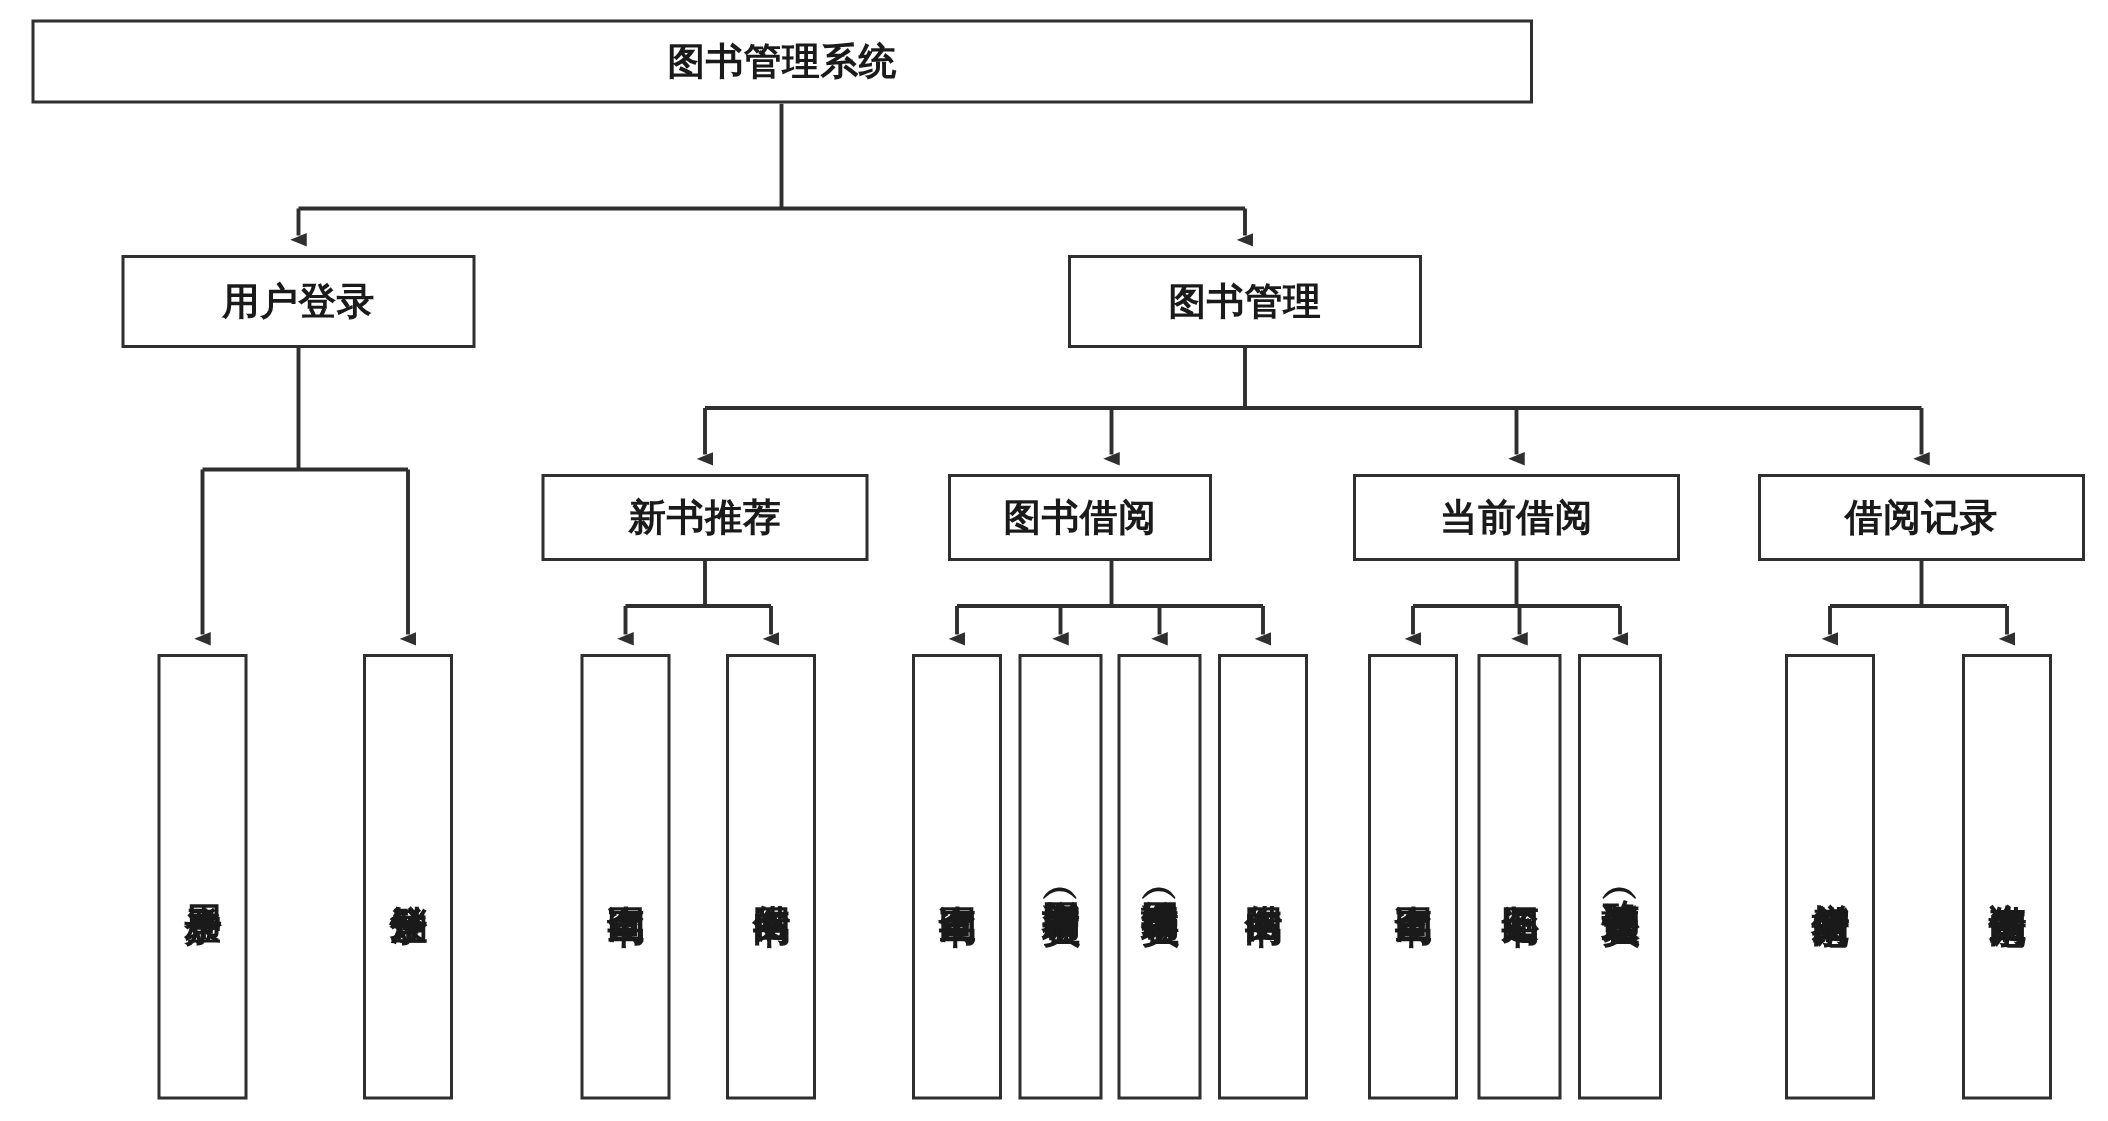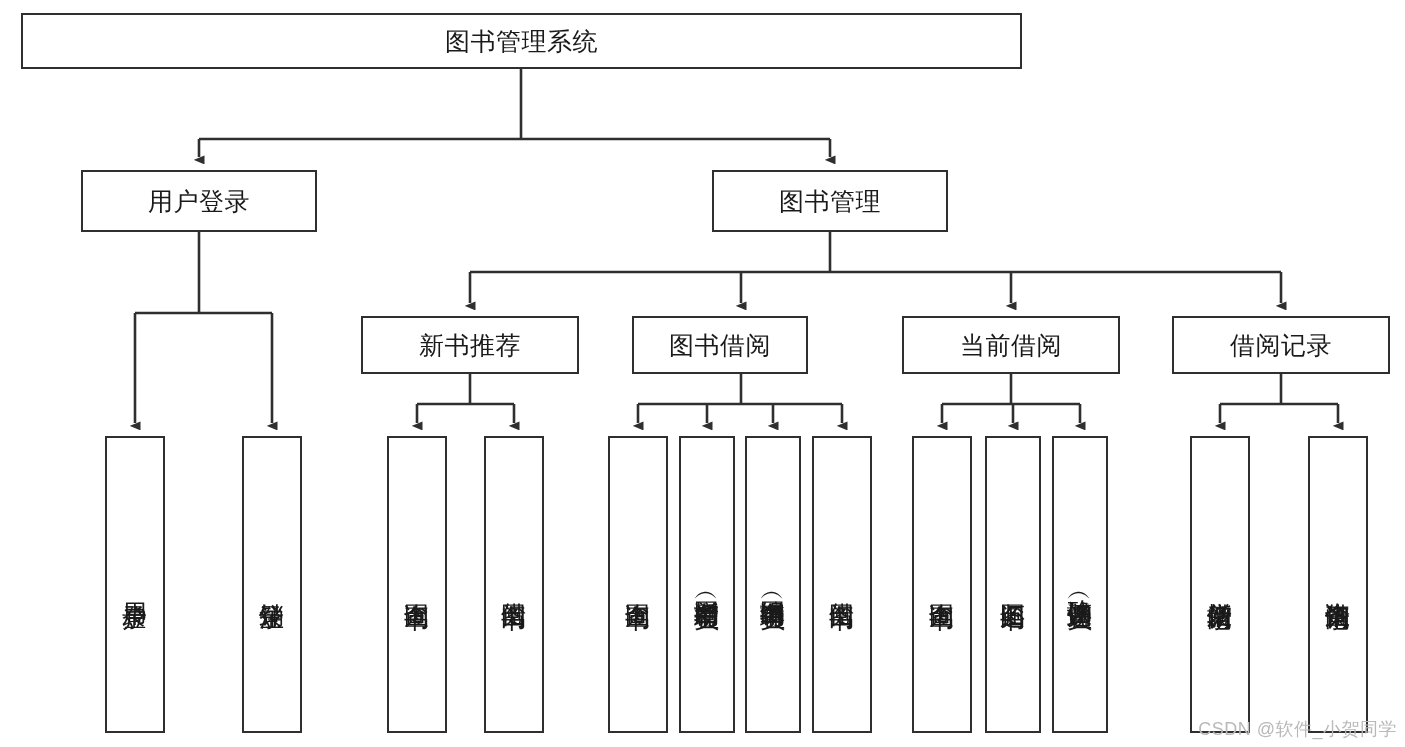--- a/index.html
+++ b/index.html
@@ -9,20 +9,21 @@
   }
   body {
     font-family: "Liberation Sans", "DejaVu Sans", sans-serif;
   }
   #canvas {
     position: relative;
     width: 1405px;
     height: 747px;
     background: #ffffff;
     overflow: hidden;
+    font-weight: bold;
   }
   #edges {
     position: absolute;
     left: 0;
     top: 0;
     width: 1405px;
     height: 747px;
   }
   .node {
     position: absolute;
@@ -184,15 +185,14 @@
   <div class="node vertical" style="left: 1052px; top: 436px; width: 56px; height: 297px; border-color: rgb(47, 47, 47); background: rgb(255, 255, 255); color: rgb(26, 26, 26);">
     <span class="node-label">确认归还（管理员）</span>
   </div>
   <div class="node vertical" style="left: 1190px; top: 436px; width: 60px; height: 297px; border-color: rgb(47, 47, 47); background: rgb(255, 255, 255); color: rgb(26, 26, 26);">
     <span class="node-label">新增借阅记录</span>
   </div>
   <div class="node vertical" style="left: 1308px; top: 436px; width: 60px; height: 297px; border-color: rgb(47, 47, 47); background: rgb(255, 255, 255); color: rgb(26, 26, 26);">
     <span class="node-label">查询借阅记录</span>
   </div>
 
-  <div id="watermark" style="color: rgb(185, 185, 185);">CSDN @软件_小贺同学</div>
 
 </div>
 
 </body></html>

